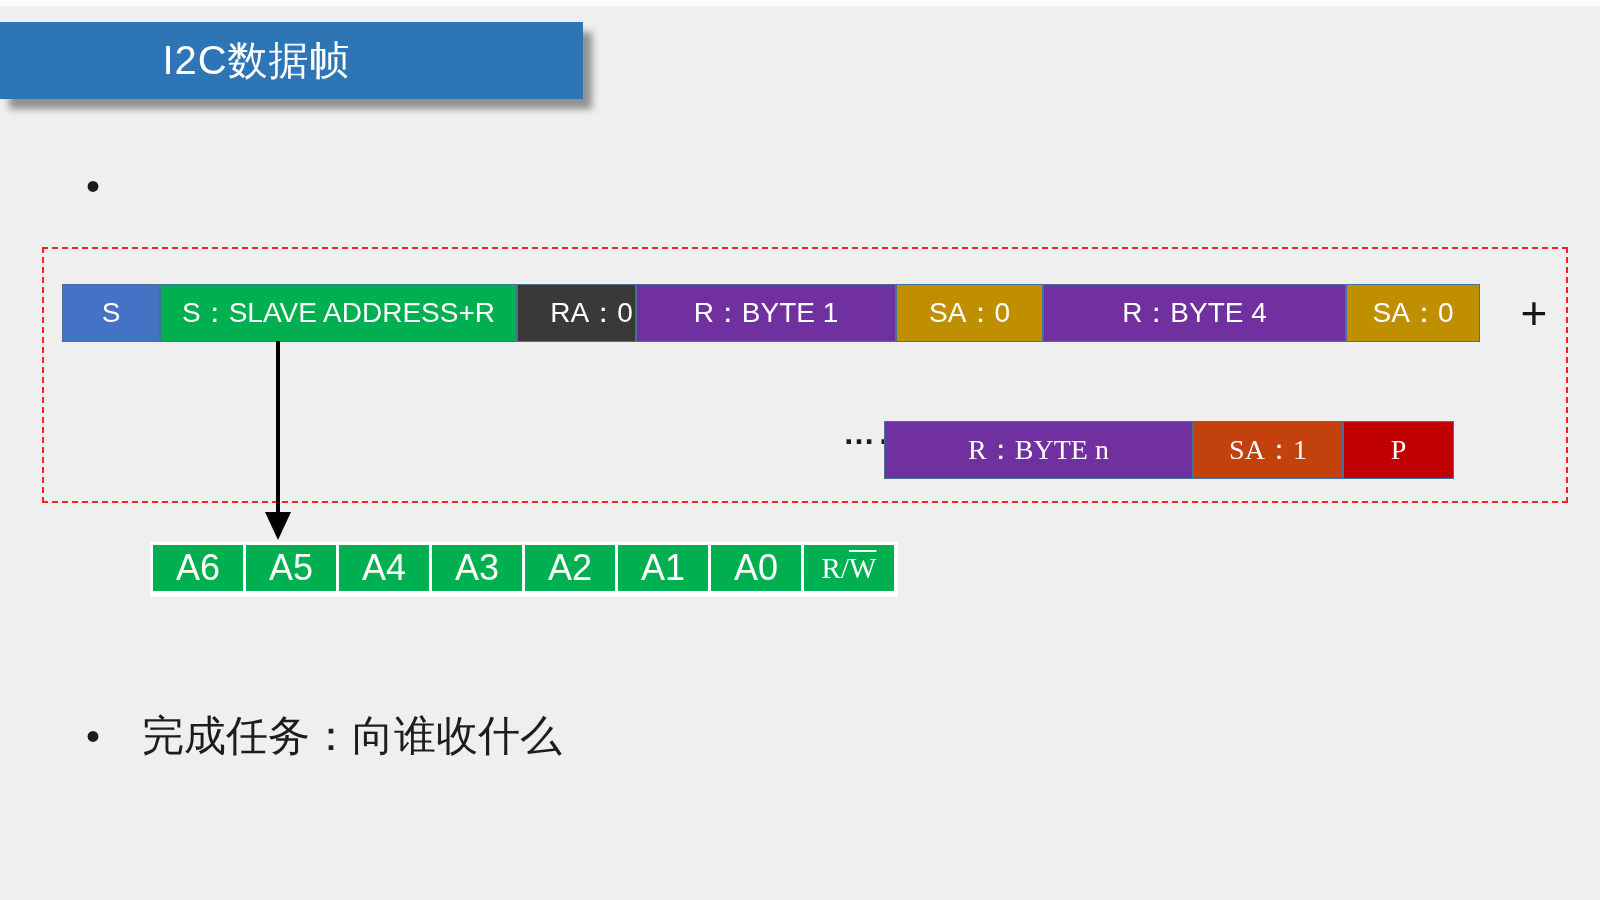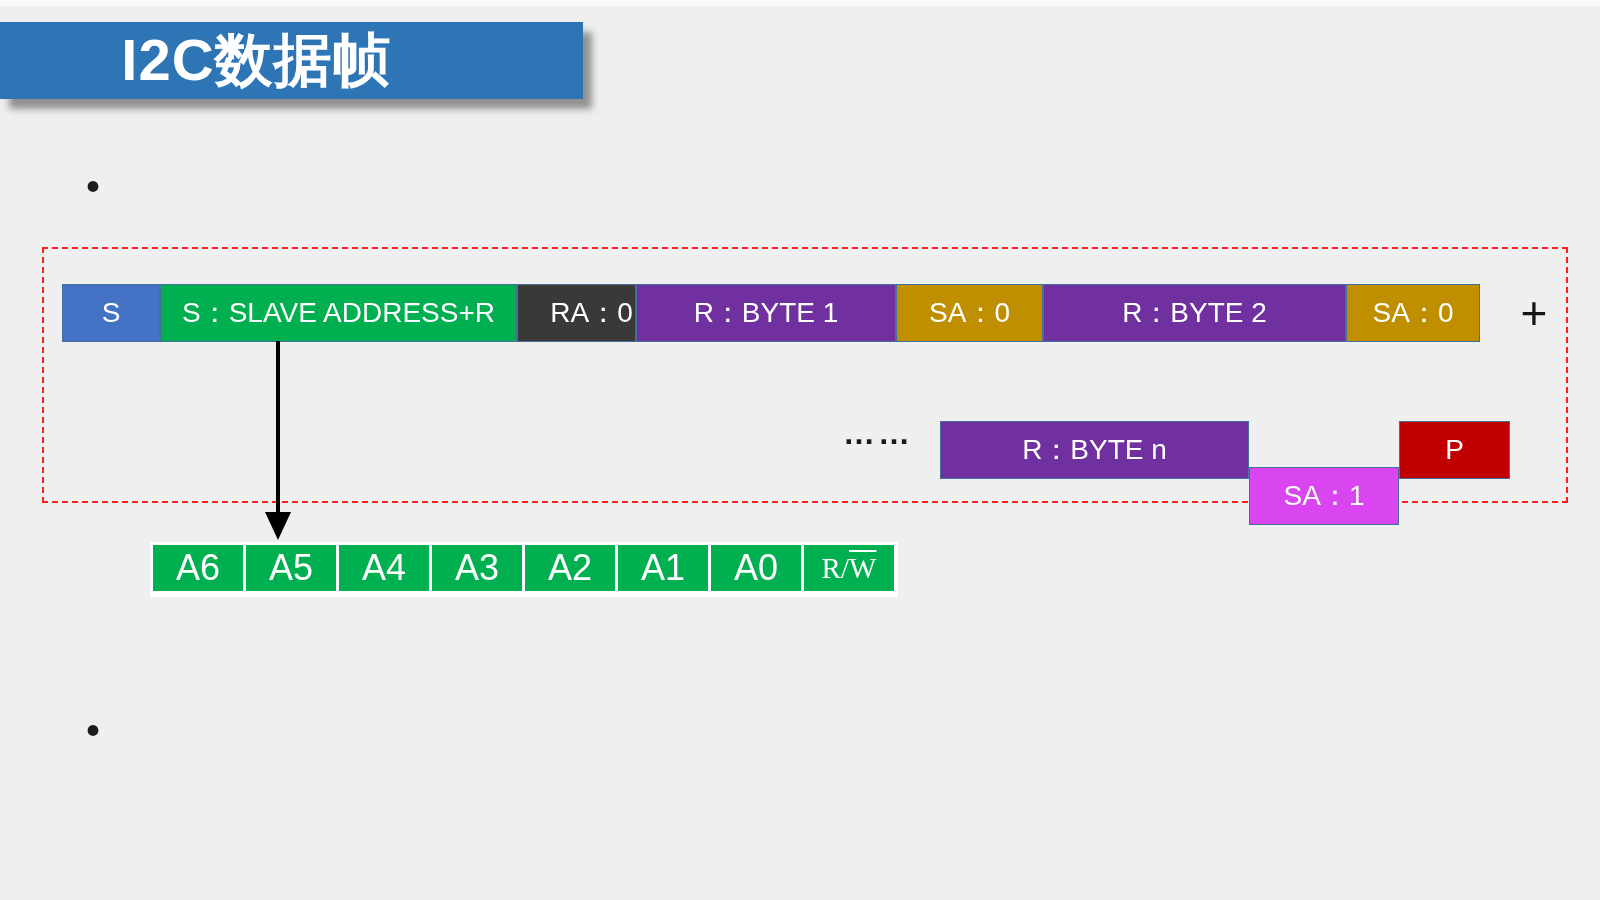--- a/index.html
+++ b/index.html
@@ -10,35 +10,35 @@
 
   .top-strip { position: absolute; left: 0; top: 0; width: 1600px; height: 6px; background: #FBFBFB; }
 
   .title-banner {
     position: absolute; left: 0; top: 22px; width: 583px; height: 77px;
     background: #2E75B6;
     box-shadow: 9px 10px 7px rgba(70,70,70,0.55);
     display: flex; align-items: center; justify-content: center;
     padding-right: 70px;
   }
-  .title-banner .title-text { color: #FFFFFF; font-size: 58px; font-weight: 700; letter-spacing: 1px; white-space: nowrap; }
+  .title-banner .title-text { color: #FFFFFF; font-size: 40px; font-weight: 400; letter-spacing: 1px; white-space: nowrap; }
 
   .bullet-line { position: absolute; left: 86px; display: flex; align-items: center; color: #1D1D1D; font-size: 42px; }
   .bullet-line .marker { font-size: 40px; margin-right: 42px; }
   .bullet1 { top: 164px; }
   .bullet2 { top: 708px; }
 
   .dashed-box {
     position: absolute; left: 42px; top: 247px; width: 1526px; height: 256px;
     border: 2px dashed #FF1F1F;
   }
 
   .frame-row { position: absolute; display: flex; height: 58px; }
   .row1 { left: 62px; top: 284px; }
-  .row2 { left: 940px; top: 421px; }
+  .row2 { left: 884px; top: 421px; font-family: Liberation Serif, serif; }
   .cell {
     height: 58px; display: flex; align-items: center; justify-content: center;
     color: #FFFFFF; font-size: 28px; font-weight: 400; white-space: nowrap;
     border: 1.5px solid #41719C;
   }
   .c-0 { width: 98px; }
   .c-1 { width: 357px; }
   .c-2 { width: 119px; padding-left: 30px; }
   .c-3 { width: 260px; }
   .c-4 { width: 147px; }
@@ -96,31 +96,31 @@
   </div>
 
   <div class="dashed-box"></div>
 
   <div class="frame-row row1">
     <div class="cell c-0" style="background: rgb(68, 114, 196);">S</div>
     <div class="cell c-1" style="background: rgb(0, 176, 80);">S：SLAVE ADDRESS+R</div>
     <div class="cell c-2" style="background: rgb(59, 56, 56);">RA：0</div>
     <div class="cell c-3" style="background: rgb(112, 48, 160);">R：BYTE 1</div>
     <div class="cell c-4" style="background: rgb(191, 143, 0);">SA：0</div>
-    <div class="cell c-5" style="background: rgb(112, 48, 160);">R：BYTE 2</div>
+    <div class="cell c-5" style="background: rgb(112, 48, 160);">R：BYTE 4</div>
     <div class="cell c-6" style="background: rgb(191, 143, 0);">SA：0</div>
   </div>
 
   <div class="plus-sign">+</div>
 
   <div class="ellipsis">……</div>
 
   <div class="frame-row row2">
     <div class="cell d-0" style="background: rgb(112, 48, 160);">R：BYTE n</div>
-    <div class="cell d-1" style="background: #d946ef; margin-top: 46px;">SA：1</div>
+    <div class="cell d-1" style="background: #c2410c;">SA：1</div>
     <div class="cell d-2" style="background: rgb(192, 0, 0);">P</div>
   </div>
 
   <div class="arrow-line"></div>
   <div class="arrow-head"></div>
 
   <div class="bits-table">
     <div class="bit-cell">A6</div>
     <div class="bit-cell">A5</div>
     <div class="bit-cell">A4</div>
@@ -129,15 +129,16 @@
     <div class="bit-cell">A1</div>
     <div class="bit-cell">A0</div>
     <div class="bit-cell rw">
         <span>R/</span>
         <span class="over">W</span>
       </div>
   </div>
 
   <div class="bullet-line bullet2">
     <span class="marker">•</span>
+    <span>完成任务：向谁收什么</span>
   </div>
 
 </div>
 
 </body></html>

